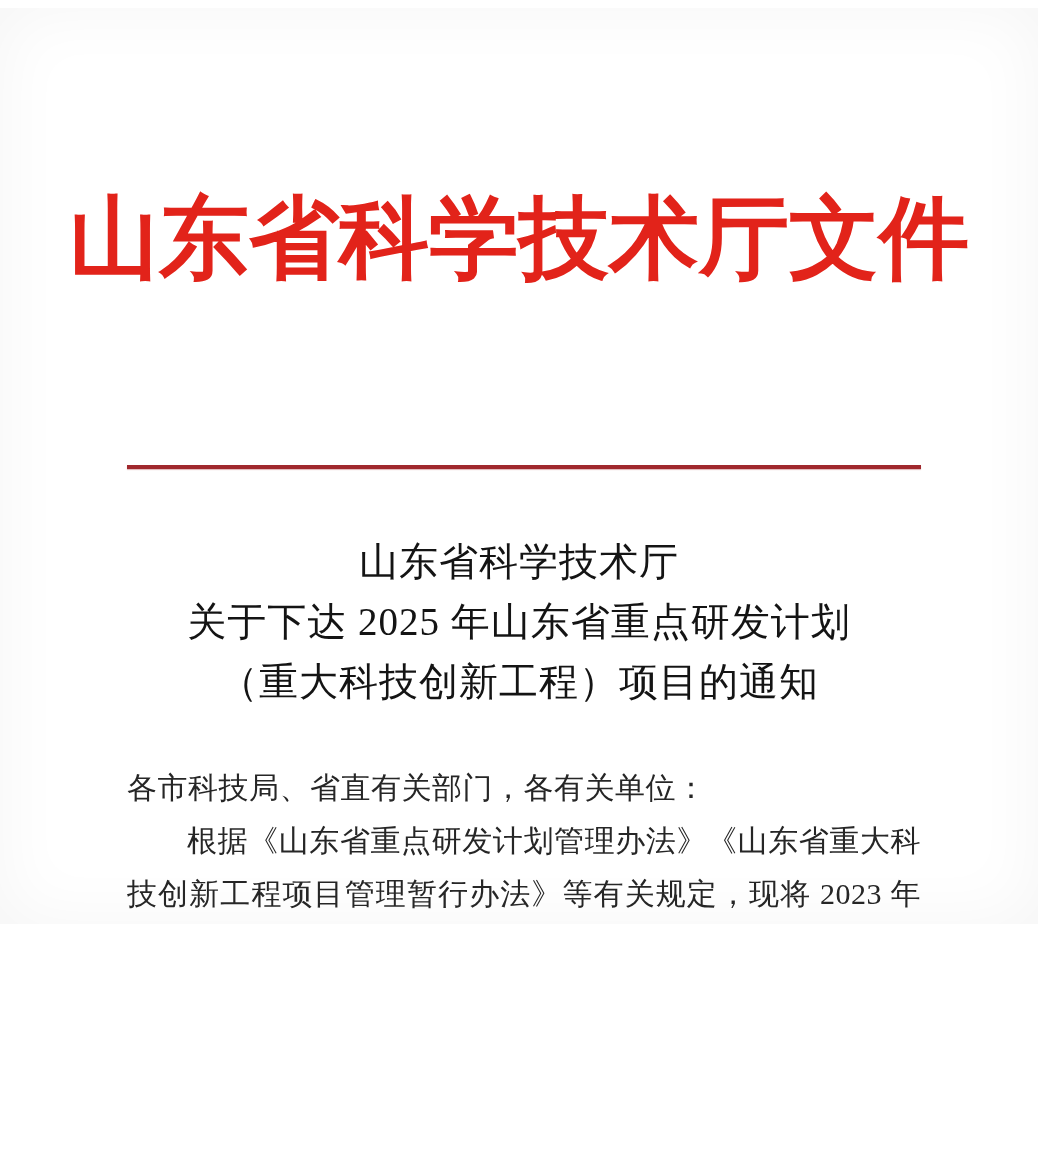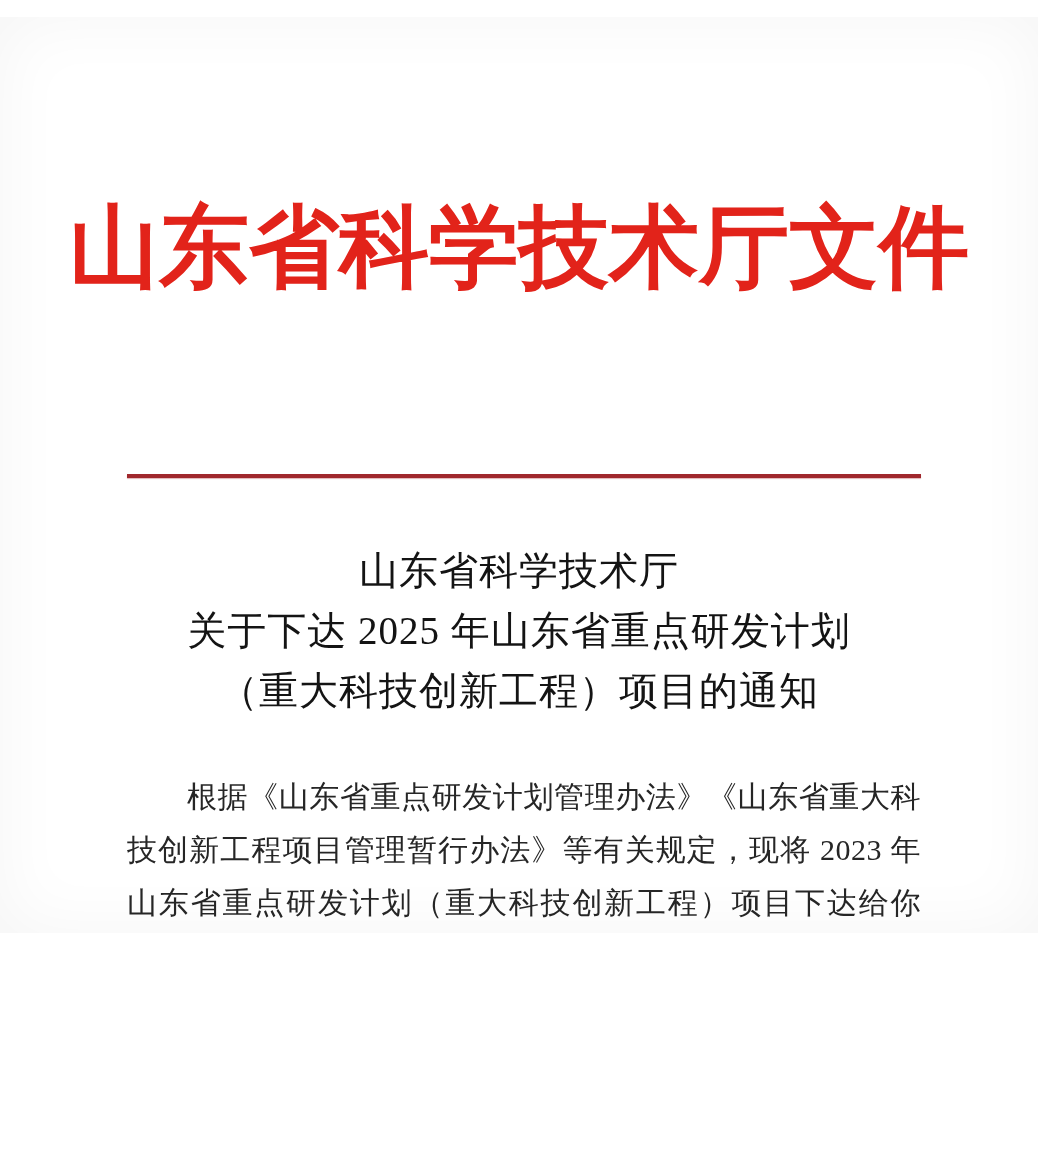--- a/index.html
+++ b/index.html
@@ -5,21 +5,21 @@
   html, body {
     margin: 0;
     padding: 0;
     background: #ffffff;
     font-family: "Liberation Serif", "DejaVu Serif", serif;
   }
   .page {
     position: relative;
     width: 1038px;
     height: 916px;
-    margin: 17px auto;
+    margin: 8px auto;
     background: #ffffff;
     box-shadow: inset 0 0 70px rgba(0,0,0,0.045);
     overflow: hidden;
   }
   .letterhead {
     position: absolute;
     top: 168px;
     left: 0;
     right: 0;
     height: 126px;
@@ -95,16 +95,17 @@
 
   <div class="red-divider" style="background-color: rgb(160, 40, 45);"></div>
 
   <div class="title-block">
     <div class="title-line">山东省科学技术厅</div>
     <div class="title-line">关于下达 2025 年山东省重点研发计划</div>
     <div class="title-line">（重大科技创新工程）项目的通知</div>
   </div>
 
   <div class="body-text">
+    <p>各市科技局、省直有关部门，各有关单位：</p>
     <p class="para-indent">根据《山东省重点研发计划管理办法》《山东省重大科技创新工程项目管理暂行办法》等有关规定，现将 2023 年山东省重点研发计划（重大科技创新工程）项目下达给你们。本批计划共安排重大科技创新工程项目 110 项，立项支持经费总额 103204 万元，其中 2023 年经费 61800 万元。经费由省级科技创新发展资金安排，省科技厅直接拨款至项目承担单位。项目实施周期原则上为 3 年，实施期截至 2026 年 6 月 30 日。有关事项通知如下：</p>
   </div>
 
 </div>
 
 </body></html>

